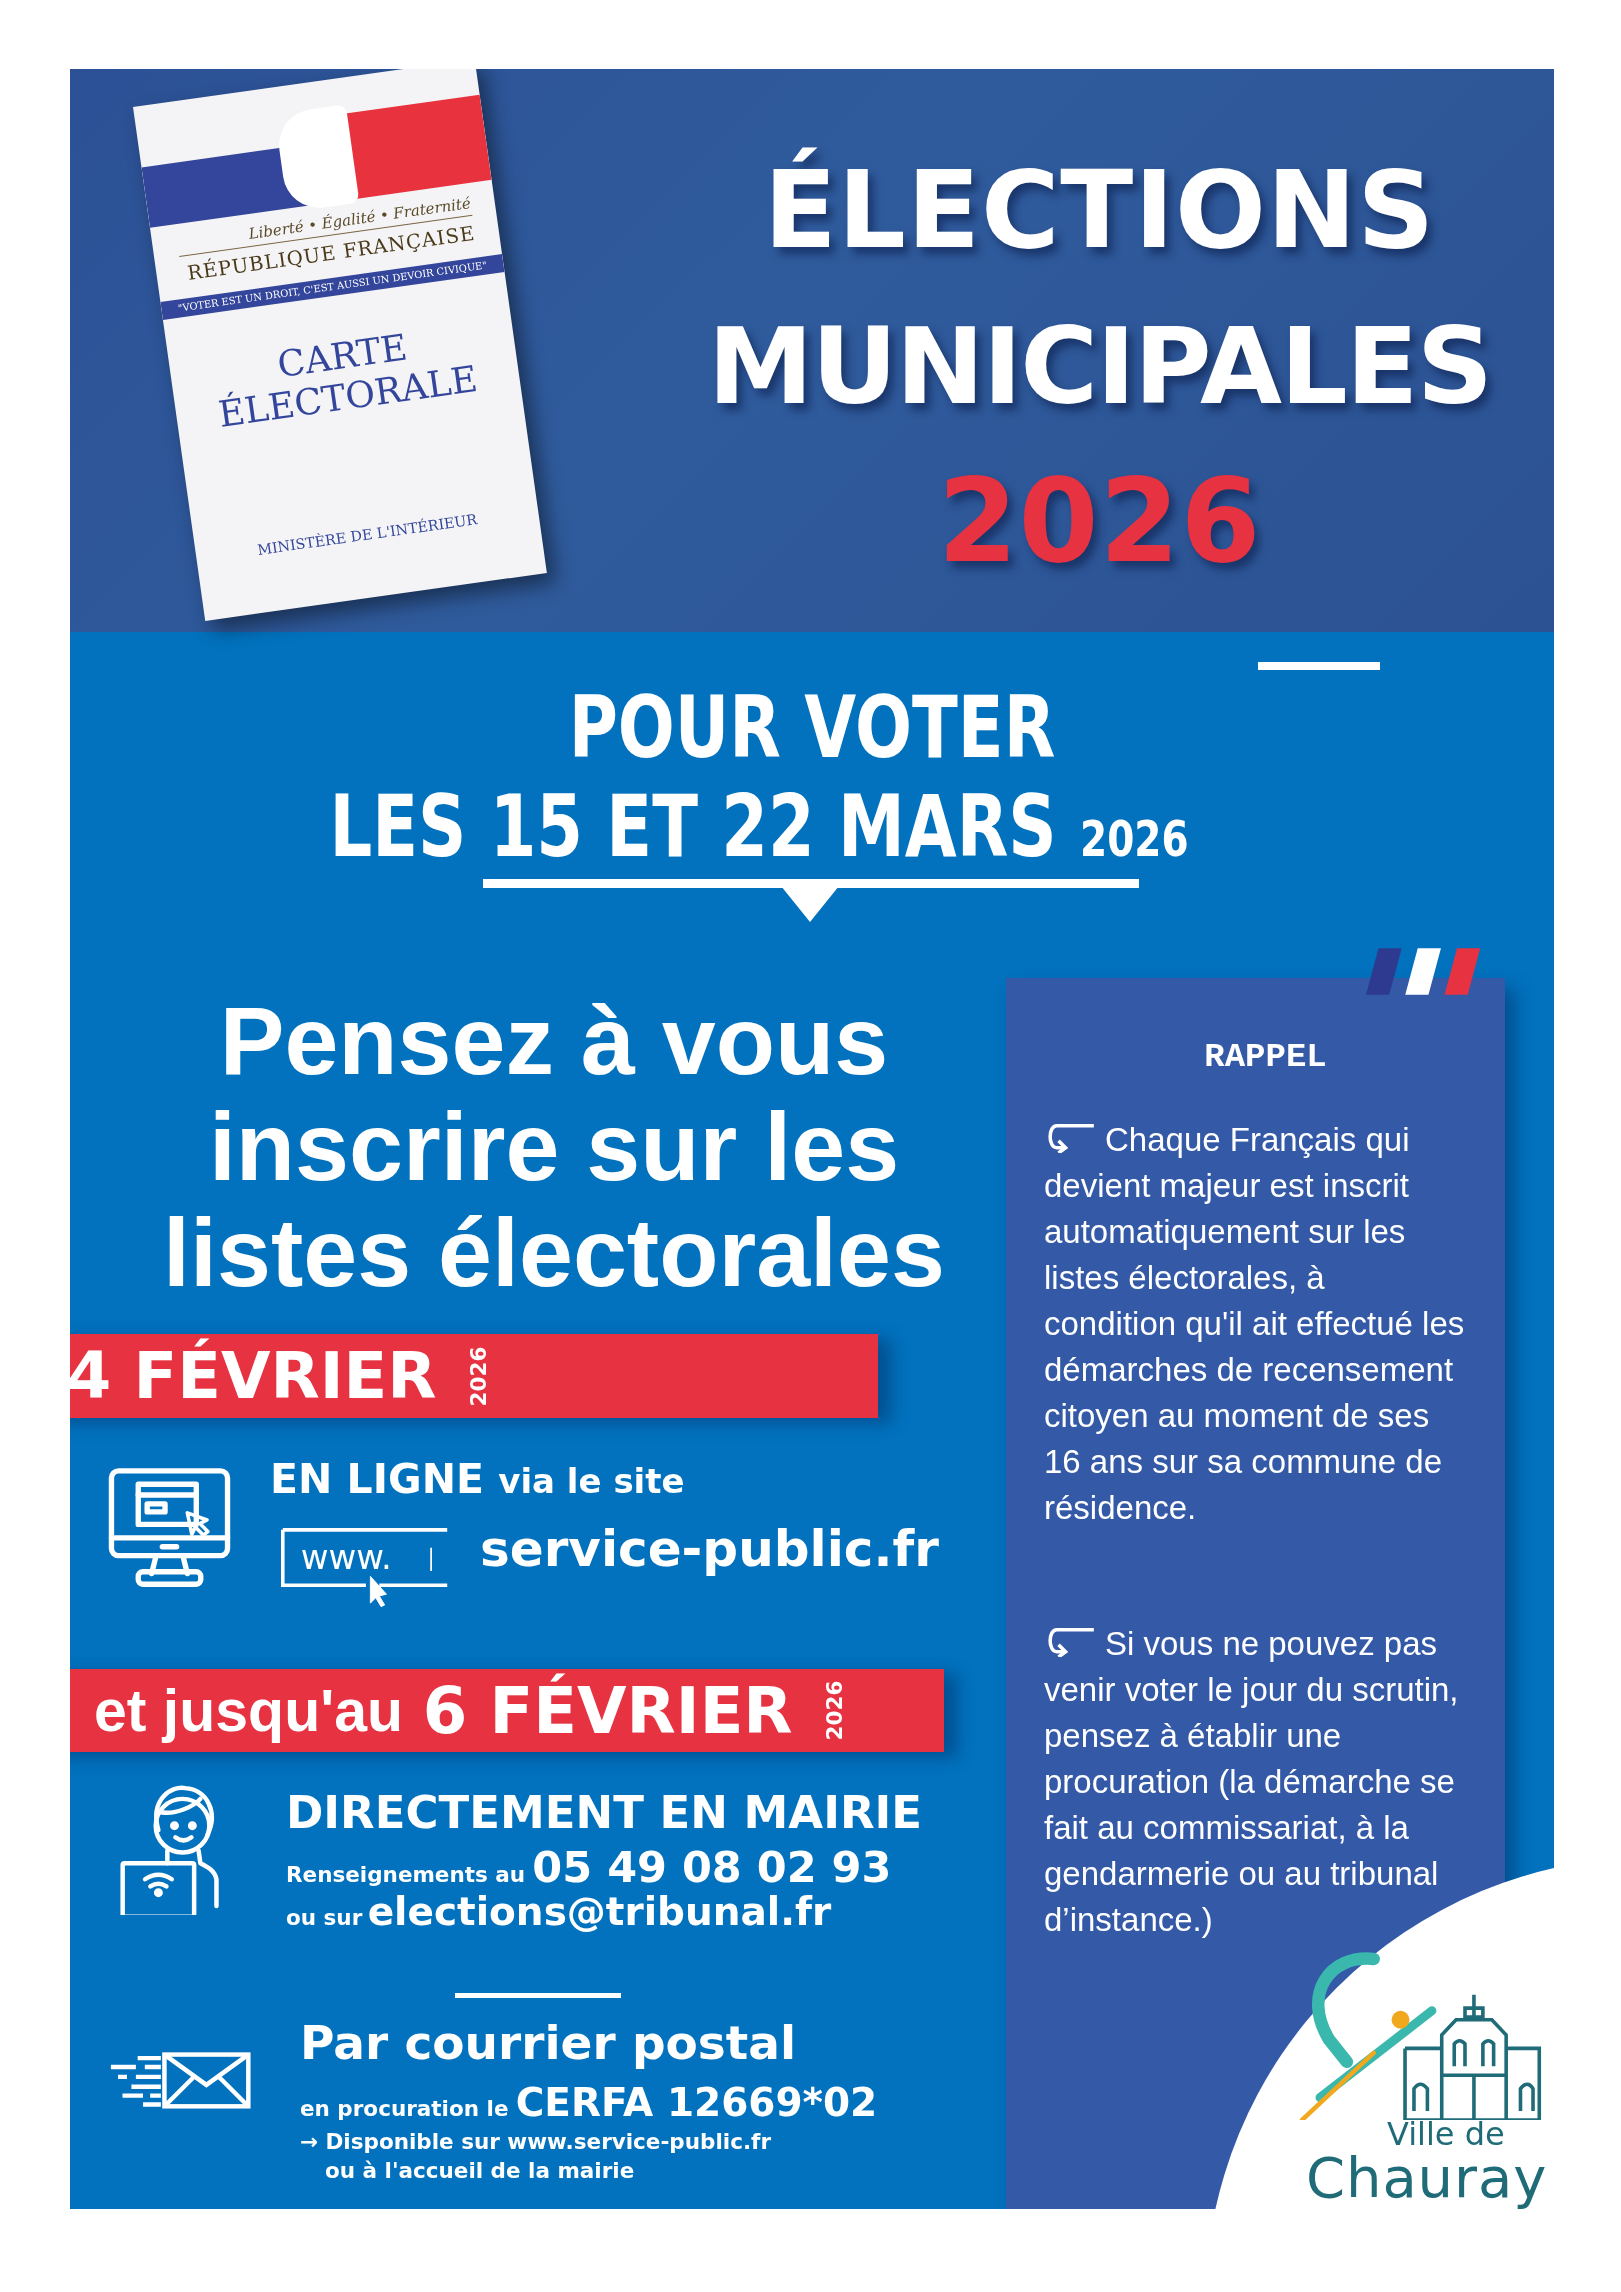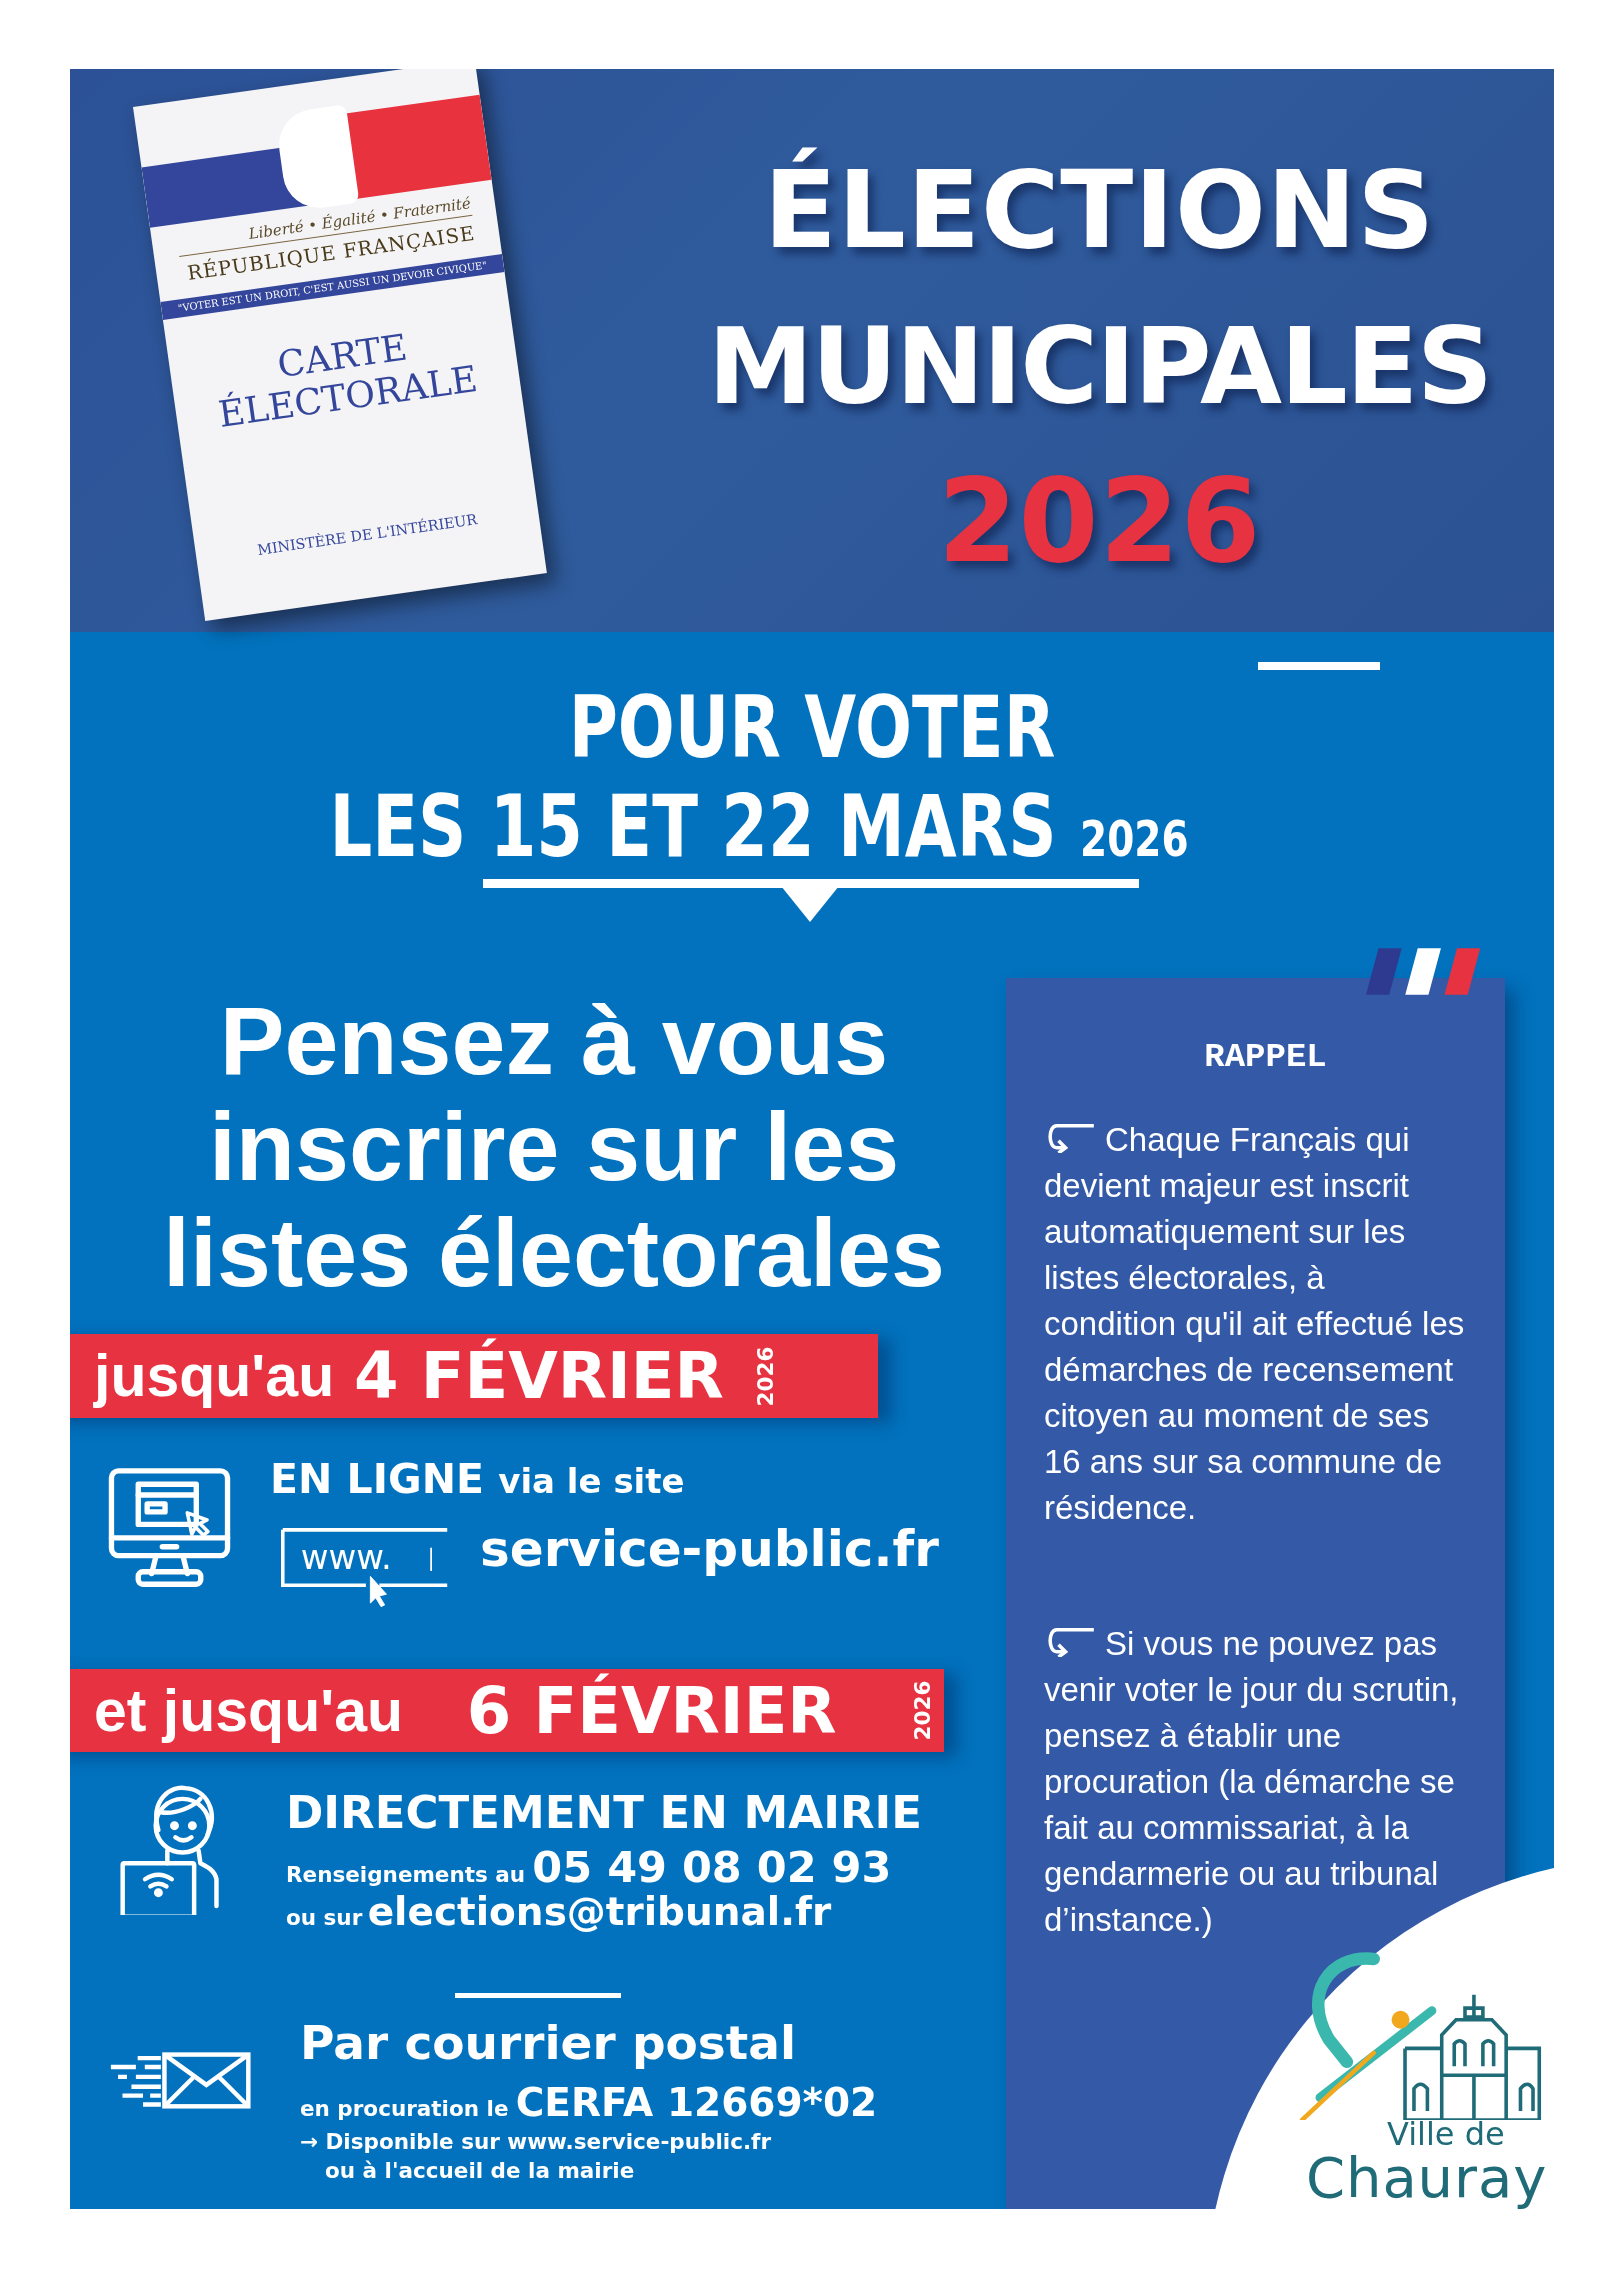--- a/index.html
+++ b/index.html
@@ -24,21 +24,21 @@
   #wline{left:1188px;top:593px;width:122px;height:8px;background:#fff;}
   .cond{font-family:"DejaVu Sans",sans-serif;font-weight:bold;transform:scaleX(.78);transform-origin:center;}
   #pv1{left:269px;top:613px;width:946px;text-align:center;font-size:86px;line-height:90px;}
   #pv2{left:107px;top:712px;width:1164px;text-align:center;font-size:86px;line-height:90px;white-space:nowrap;}
   #pv2 small{font-size:50px;}
   #uline{left:413px;top:810px;width:656px;height:9px;background:#fff;}
   #tri{left:711px;top:817px;width:0;height:0;border-left:29.6px solid transparent;border-right:29.6px solid transparent;border-top:36px solid #fff;}
   #pensez{left:36px;top:891px;width:896px;text-align:center;font-family:"Liberation Sans",sans-serif;font-weight:bold;font-size:97px;line-height:106px;margin-top:28px;}
   .banner{background:#E63241;box-shadow:12.5px 5.4px 16px rgba(0,40,90,.45);display:flex;align-items:center;white-space:nowrap;}
   #b1{left:-23px;top:1265px;width:831px;height:84px;}
-  #b2{left:-23px;top:1600px;width:897px;height:83px;gap:44px;}
+  #b2{left:-23px;top:1600px;width:897px;height:83px;}
   .banner .lbl{font-family:"Liberation Sans",sans-serif;font-weight:bold;font-size:59px;margin-left:47px;}
   .banner .big{font-family:"DejaVu Sans",sans-serif;font-weight:bold;font-size:64px;margin-left:19.7px;}
   .banner .yr{display:inline-block;transform:rotate(-90deg);font-family:"DejaVu Sans",sans-serif;font-weight:bold;font-size:21.5px;margin-left:12.5px;}
   .icon svg{display:block;}
   .h2{font-family:"DejaVu Sans",sans-serif;font-weight:bold;white-space:nowrap;}
   #enligne{left:200px;top:1386px;font-size:41px;}
   #enligne span.s{font-size:34px;}
   #wwwbox{left:211px;top:1457px;width:168px;height:62px;}
   #spf{left:410px;top:1451px;font-size:50px;}
   #direct{left:216px;top:1717px;font-size:45px;}
@@ -98,21 +98,20 @@
   <div id="uline" class="abs"></div>
   <div id="tri" class="abs"></div>
 
   <div id="pensez" class="abs">
     <div>Pensez à vous</div>
     <div>inscrire sur les</div>
     <div>listes électorales</div>
   </div>
 
   <div id="b1" class="abs banner">
-    <span class="lbl">jusqu'au</span>
     <span class="big">4 FÉVRIER</span>
     <span class="yr">2026</span>
   </div>
 
   <div class="abs icon" style="left:37px;top:1397px;">
     <svg width="125" height="124" viewBox="0 0 140 138" fill="none" stroke="#fff" stroke-width="6" stroke-linejoin="round" stroke-linecap="round">
       <rect x="5" y="5" width="130" height="95" rx="8"></rect>
       <line x1="5" y1="80" x2="135" y2="80"></line>
       <line x1="62" y1="90" x2="78" y2="90"></line>
       <path d="M55 100 L50 120 M85 100 L90 120"></path>

